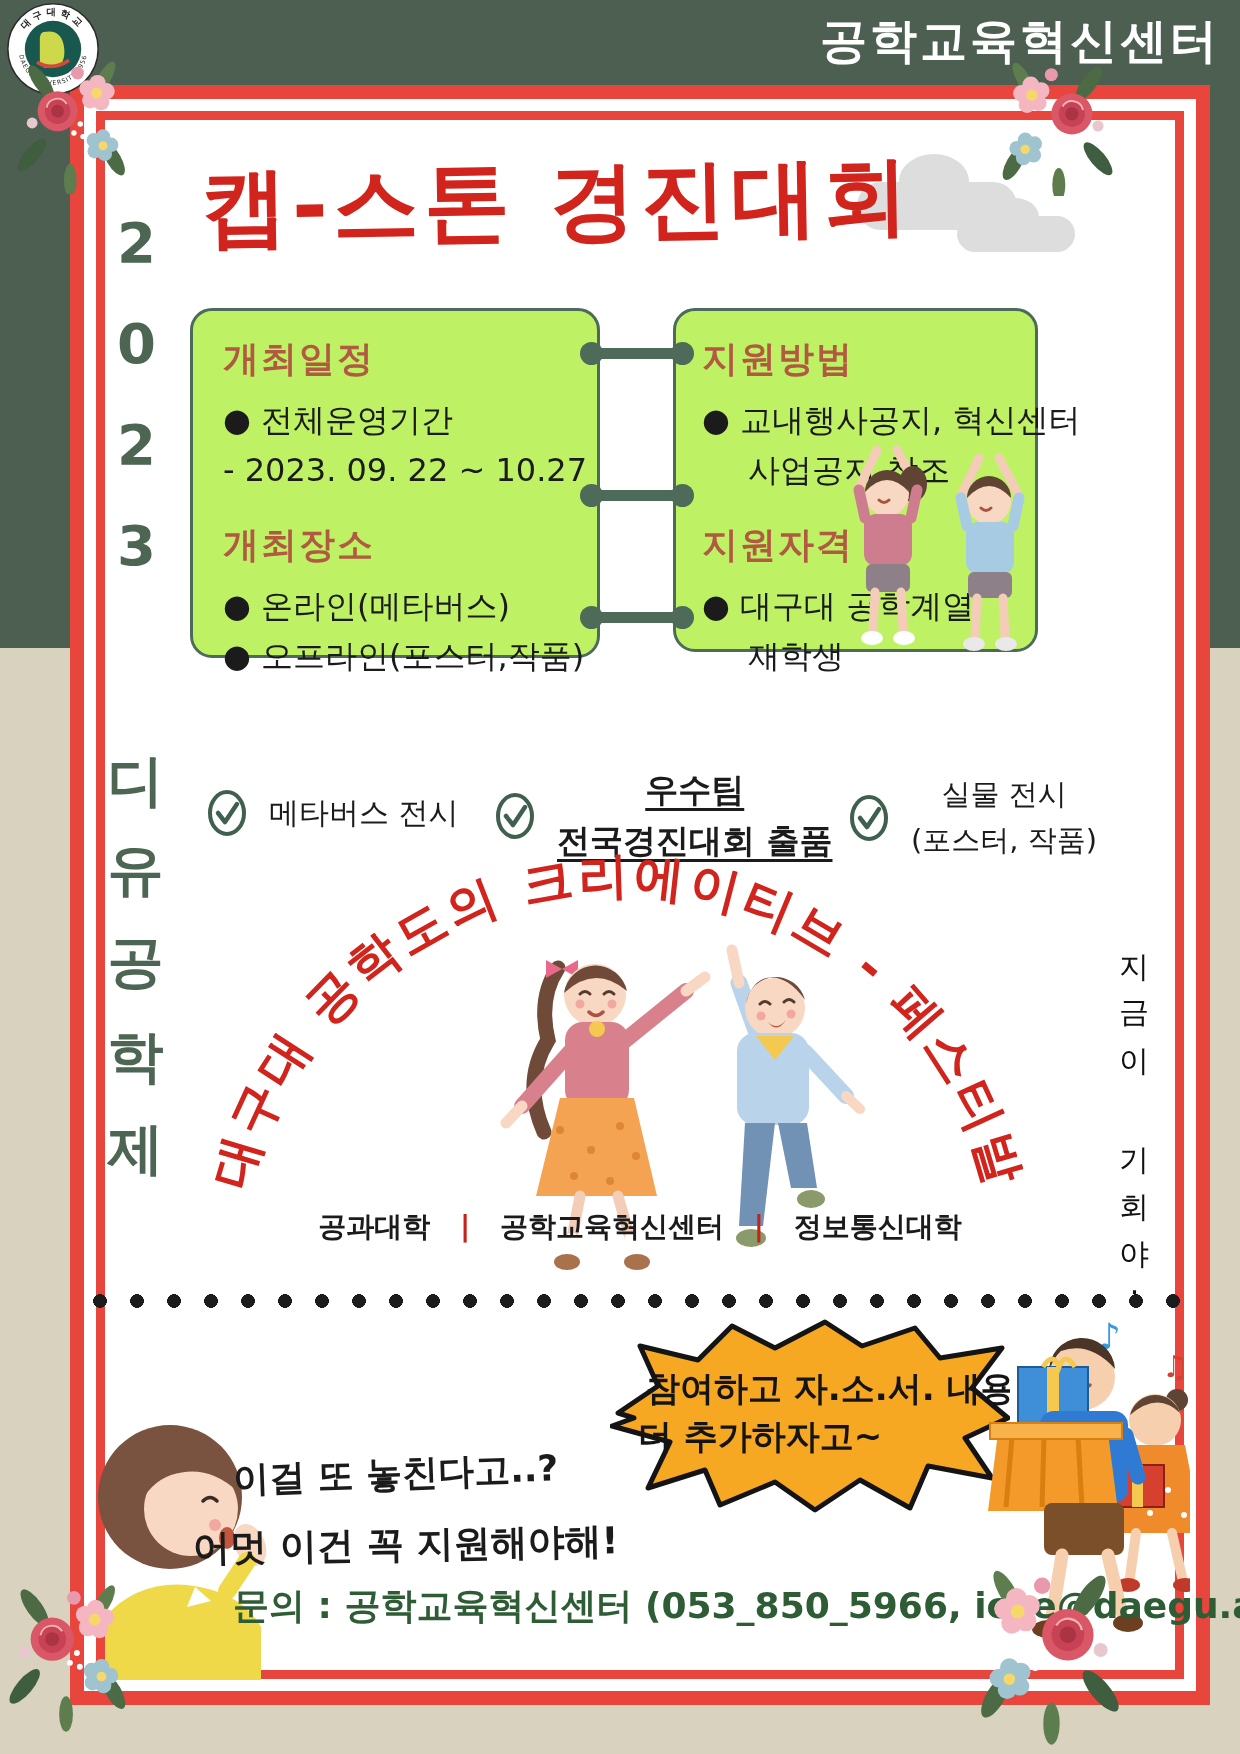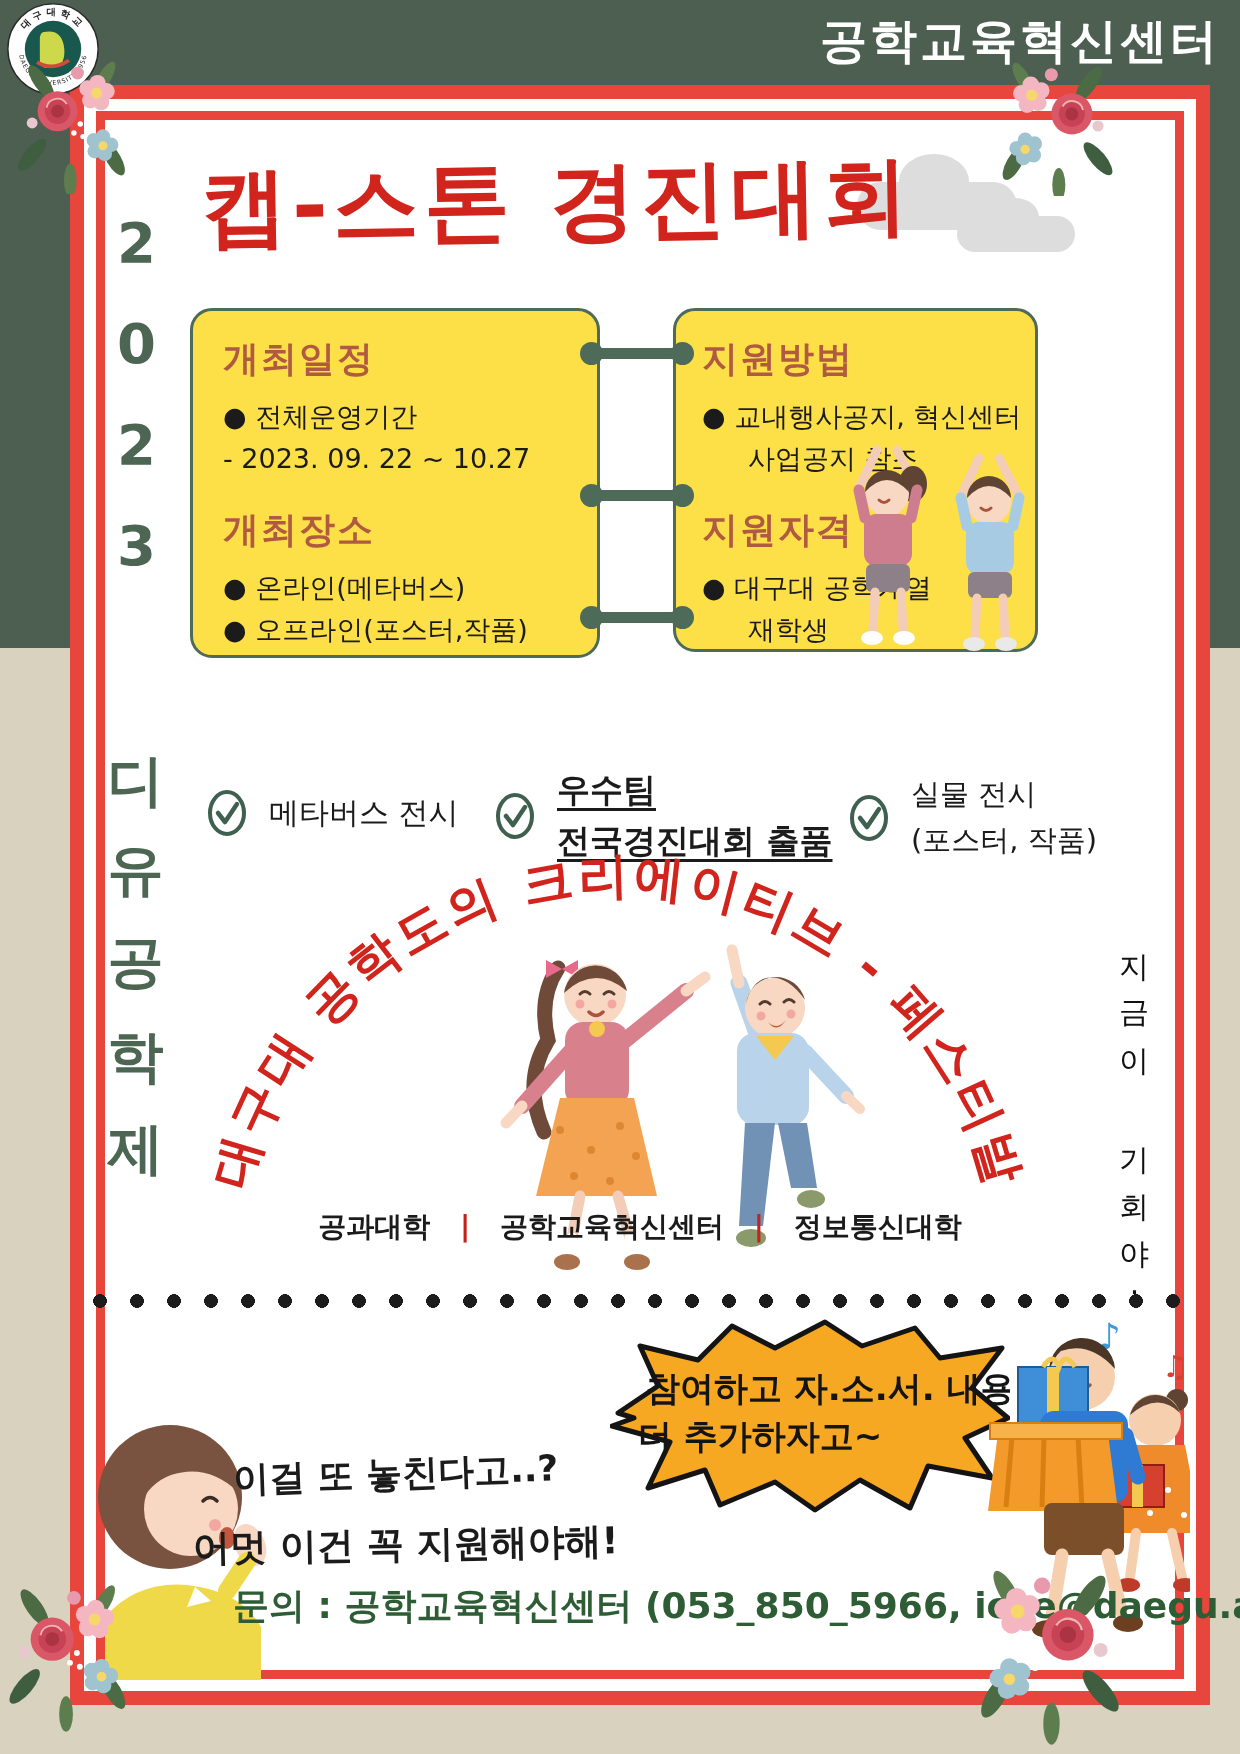--- a/index.html
+++ b/index.html
@@ -26,45 +26,45 @@
   .cloud-b::before{left:34px;top:-18px;width:48px;height:38px;}
 
   .main-title{position:absolute;left:96px;top:24px;font-size:86px;font-weight:bold;
               color:#d1241c;letter-spacing:5px;transform:rotate(-1deg);white-space:nowrap;z-index:2;}
 
   .vert-left{position:absolute;left:0px;top:90px;writing-mode:vertical-rl;text-orientation:upright;
              font-size:56px;font-weight:bold;color:#4d6553;letter-spacing:36px;line-height:62px;}
   .vert-right{position:absolute;left:1008px;top:812px;writing-mode:vertical-rl;text-orientation:upright;
              font-size:30px;font-weight:500;color:#111111;letter-spacing:17px;}
 
-  .box{position:absolute;border:3px solid #4e6a58;border-radius:22px;background:#fde047;box-sizing:border-box;}
+  .box{position:absolute;border:3px solid #4e6a58;border-radius:22px;background:#bef264;box-sizing:border-box;}
   .box-left{left:85px;top:188px;width:410px;height:350px;padding:24px 30px;}
   .box-right{left:568px;top:188px;width:365px;height:344px;padding:24px 26px;}
   .box-heading{color:#b05a42;font-size:36px;font-weight:bold;margin-bottom:12px;letter-spacing:2px;}
-  .box-item{font-size:27px;font-weight:500;line-height:1.55;white-space:nowrap;}
+  .box-item{font-size:32px;font-weight:500;line-height:1.55;white-space:nowrap;}
   .box-item.cont{padding-left:46px;}
   .box-gap{height:26px;}
 
   .connector{position:absolute;left:487px;width:90px;height:11px;background:#4e6a58;border-radius:6px;}
   .connector::before,.connector::after{content:'';position:absolute;top:-6px;width:23px;height:23px;
         border-radius:50%;background:#4e6a58;}
   .connector::before{left:-12px;}
   .connector::after{right:-12px;}
   .conn-1{top:228px;} .conn-2{top:370px;} .conn-3{top:492px;}
 
   .kids-standing{position:absolute;left:730px;top:318px;width:210px;height:292px;}
   .kids-caption{position:absolute;left:845px;top:546px;width:170px;font-size:24px;
                 font-weight:500;line-height:1.4;white-space:nowrap;}
 
   .feature{position:absolute;display:flex;align-items:center;gap:20px;}
   .feat-1{left:100px;top:668px;}
   .feat-2{left:388px;top:648px;}
   .feat-3{left:742px;top:655px;}
   .feat-label{font-size:30px;font-weight:500;white-space:nowrap;}
-  .feat-col{display:flex;flex-direction:column;gap:6px;}
+  .feat-col{display:flex;flex-direction:column;align-items:center;gap:6px;}
   .feat-strong{font-size:33px;font-weight:bold;text-decoration:underline;text-underline-offset:7px;white-space:nowrap;}
   .feat-small{font-size:29px;font-weight:500;white-space:nowrap;}
 
   .arc-svg{position:absolute;left:95px;top:668px;width:840px;height:540px;}
   .dancers{position:absolute;left:355px;top:770px;width:430px;height:420px;}
 
   .organizers{position:absolute;left:0;top:1088px;width:1070px;text-align:center;
               font-size:28px;font-weight:600;white-space:nowrap;}
   .org-sep{color:#c4231c;font-weight:bold;margin:0 20px;}
 

